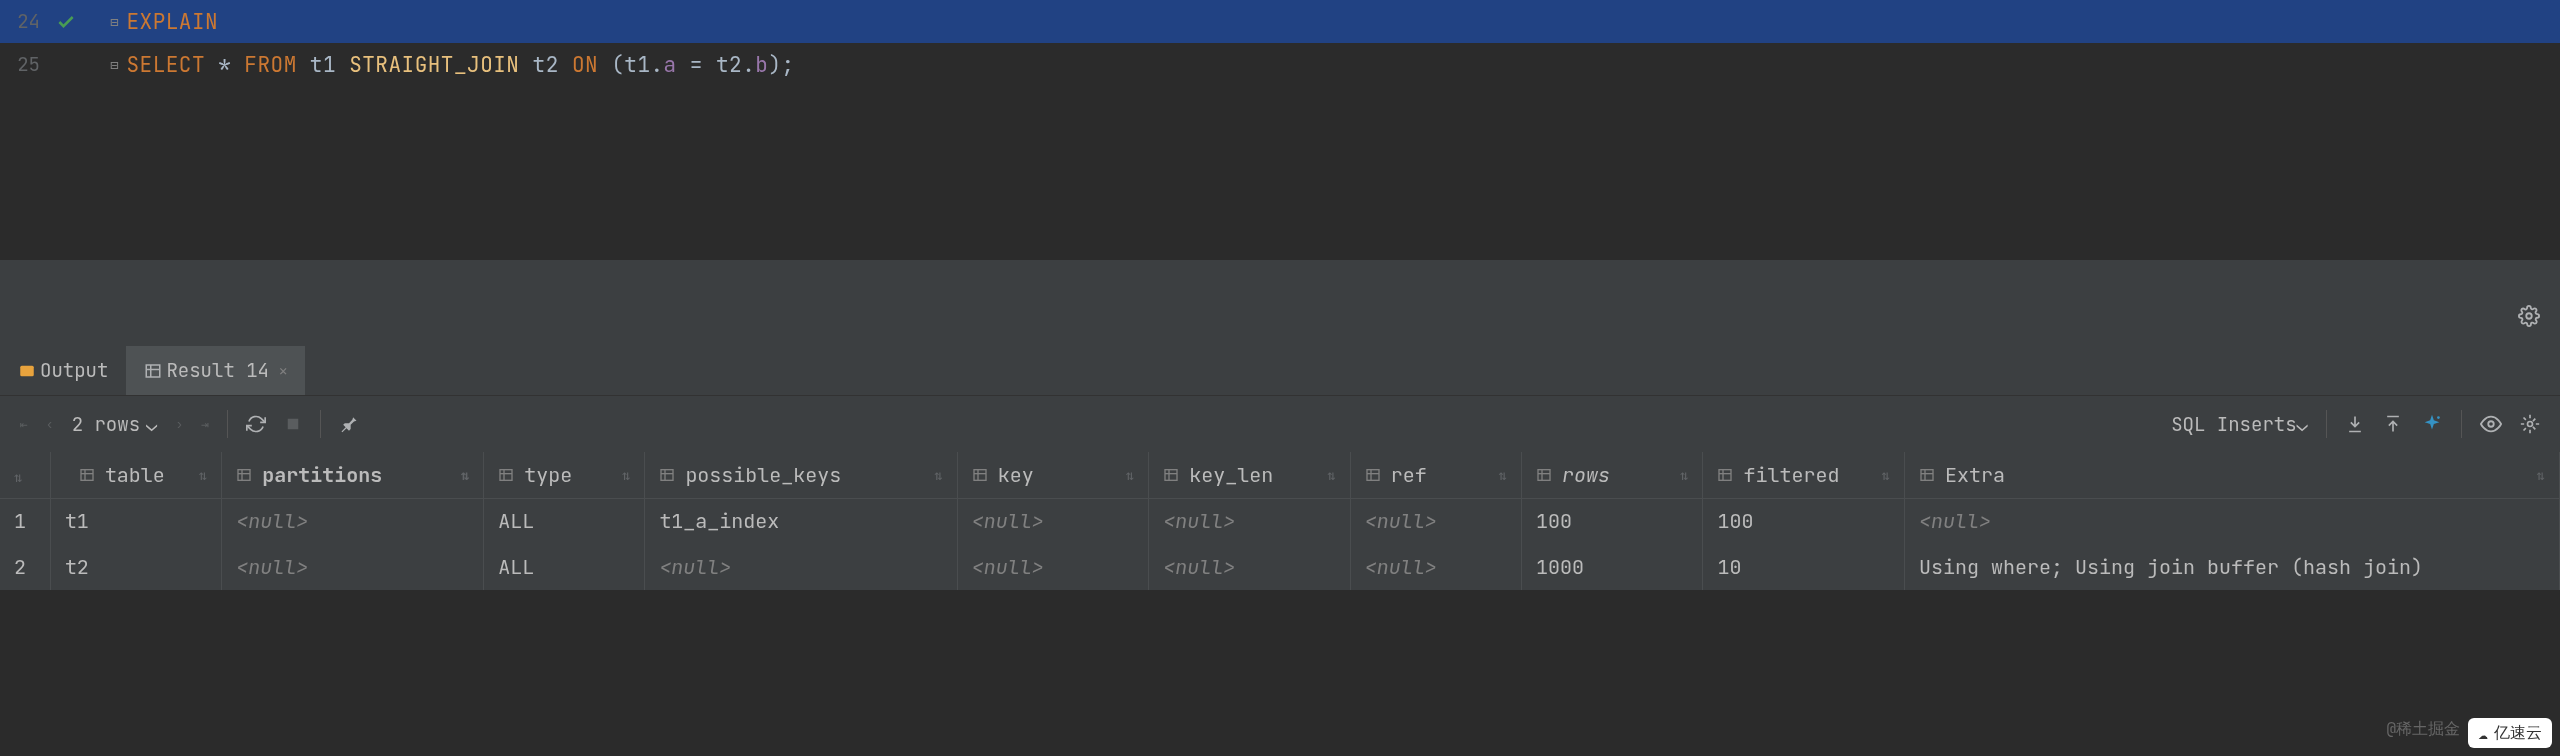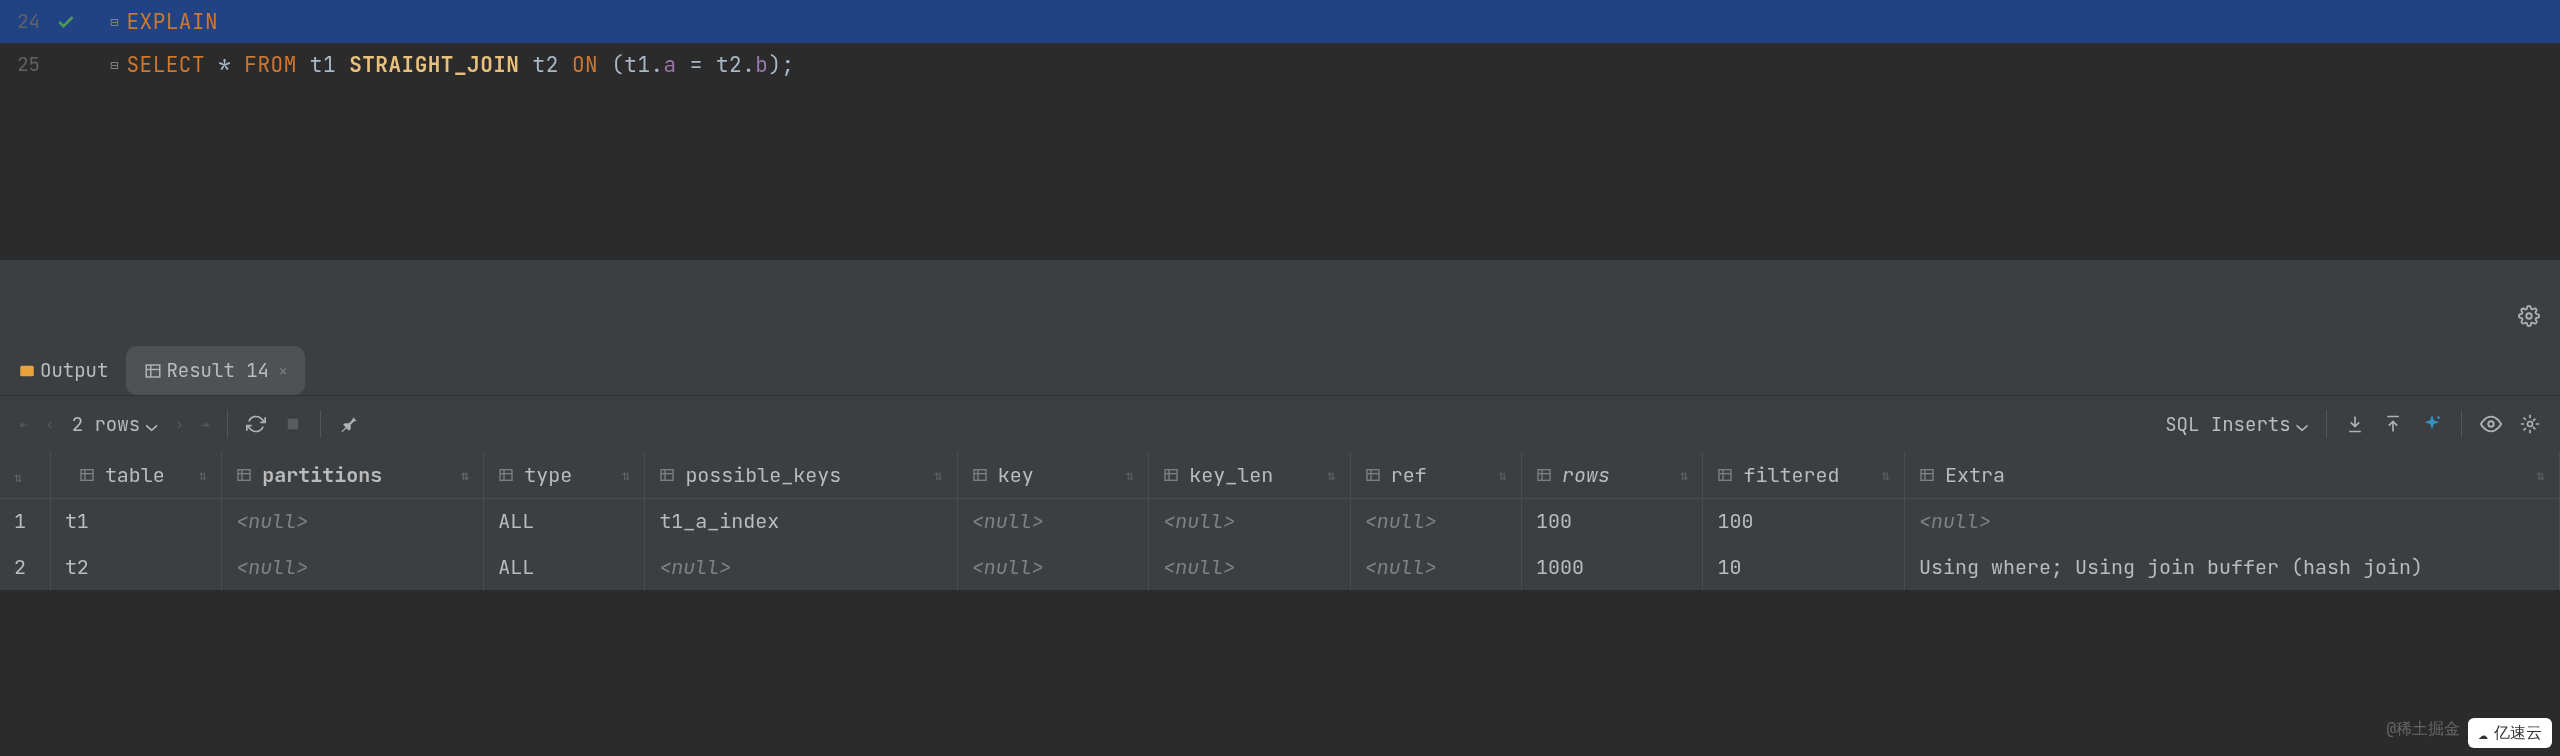--- a/index.html
+++ b/index.html
@@ -40,21 +40,21 @@
   justify-content: flex-start;
   padding-left: 6px;
   flex-shrink: 0;
 }
 .code {
   font-size: 21px;
   letter-spacing: 0.5px;
   white-space: pre;
 }
 .kw-orange { color: #cc7832; }
-.kw-yellow { color: #e8c07d; font-weight: bold; }
+.kw-yellow { color: #e8c07d; }
 .kw-white { color: #a9b7c6; }
 .kw-purple { color: #9876aa; }
 .fold-marker {
   color: #808080;
   font-size: 14px;
   margin-right: 8px;
 }
 .check-icon { color: #499c54; }
 .divider {
   height: 30px;
@@ -80,21 +80,21 @@
 .tab {
   display: flex;
   align-items: center;
   gap: 4px;
   padding: 0 18px;
   height: 100%;
   color: #bbbbbb;
   font-size: 19px;
   cursor: pointer;
 }
-.tab.active { background: #4e5254; border-radius: 11px; }
+.tab.active { background: #4e5254; }
 .tab-icon { display: inline-flex; align-items: center; }
 .tab-close { color: #808080; margin-left: 6px; font-size: 14px; }
 .result-toolbar {
   height: 56px;
   background: #3c3f41;
   display: flex;
   align-items: center;
   justify-content: space-between;
   padding: 0 20px;
 }
@@ -116,21 +116,20 @@
   display: flex;
   align-items: center;
   gap: 6px;
 }
 .sep { width: 1px; height: 28px; background: #555; }
 .sql-inserts {
   color: #bbbbbb;
   font-size: 19px;
   display: flex;
   align-items: center;
-  gap: 6px;
 }
 .ai-icon { color: #3592c4; }
 .data-table {
   width: 100%;
   border-collapse: collapse;
 }
 .data-table th, .data-table td {
   text-align: left;
   padding: 8px 14px;
   font-size: 20px;

